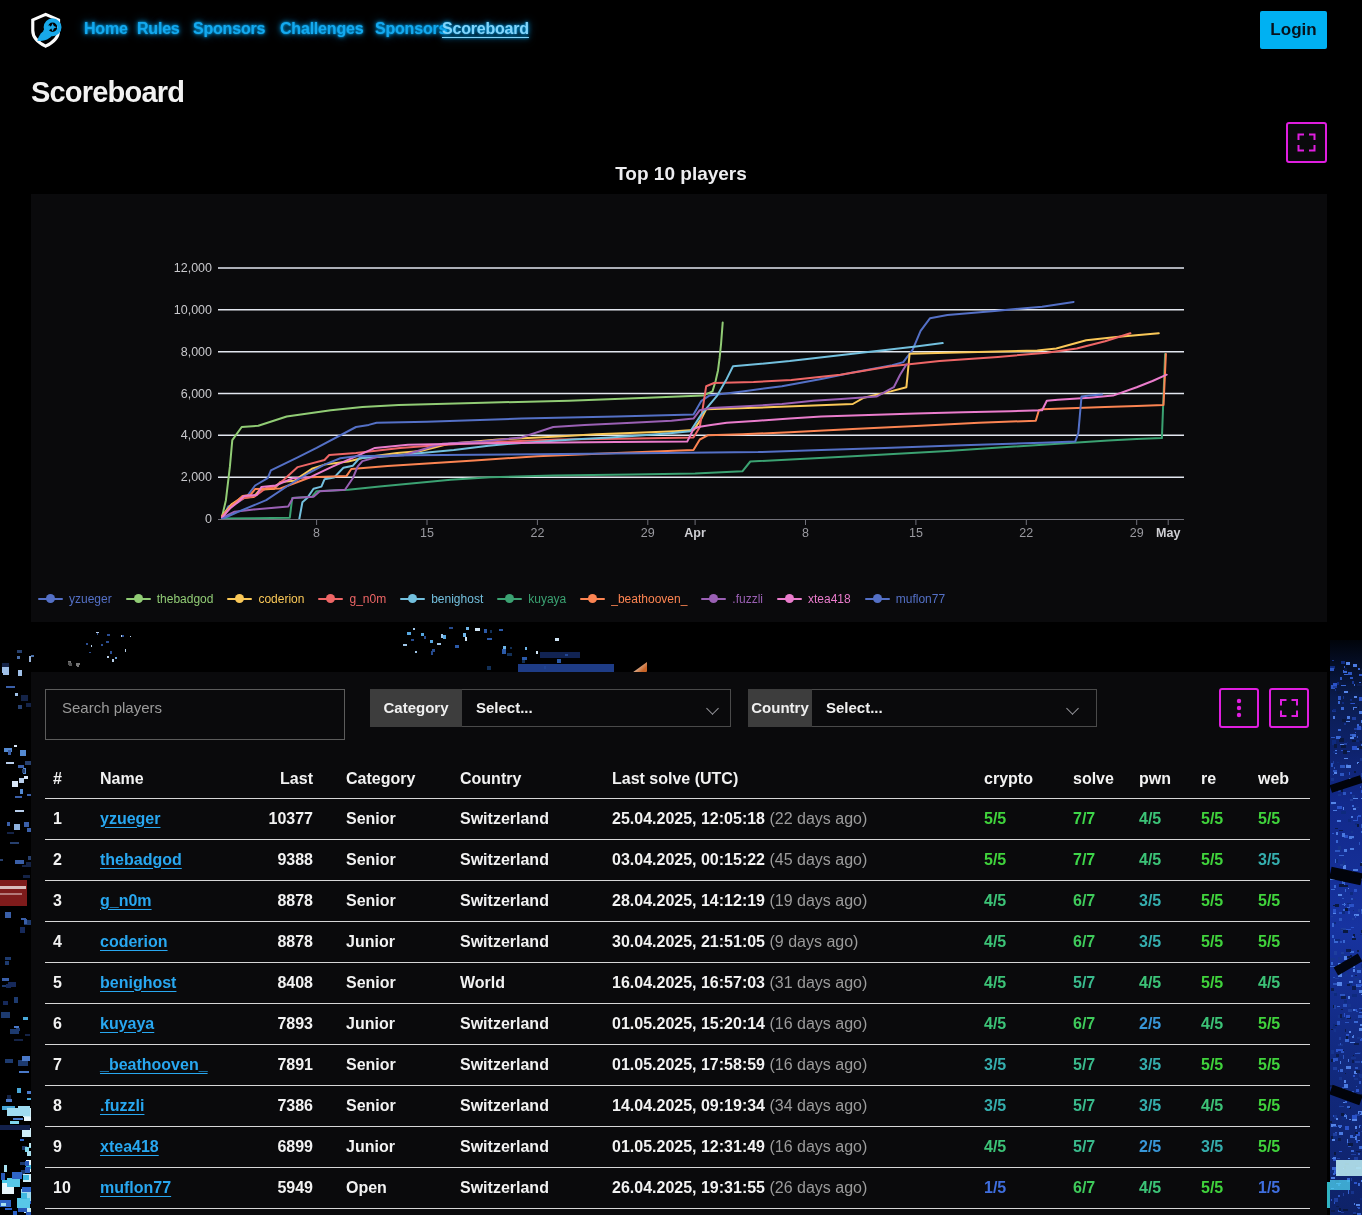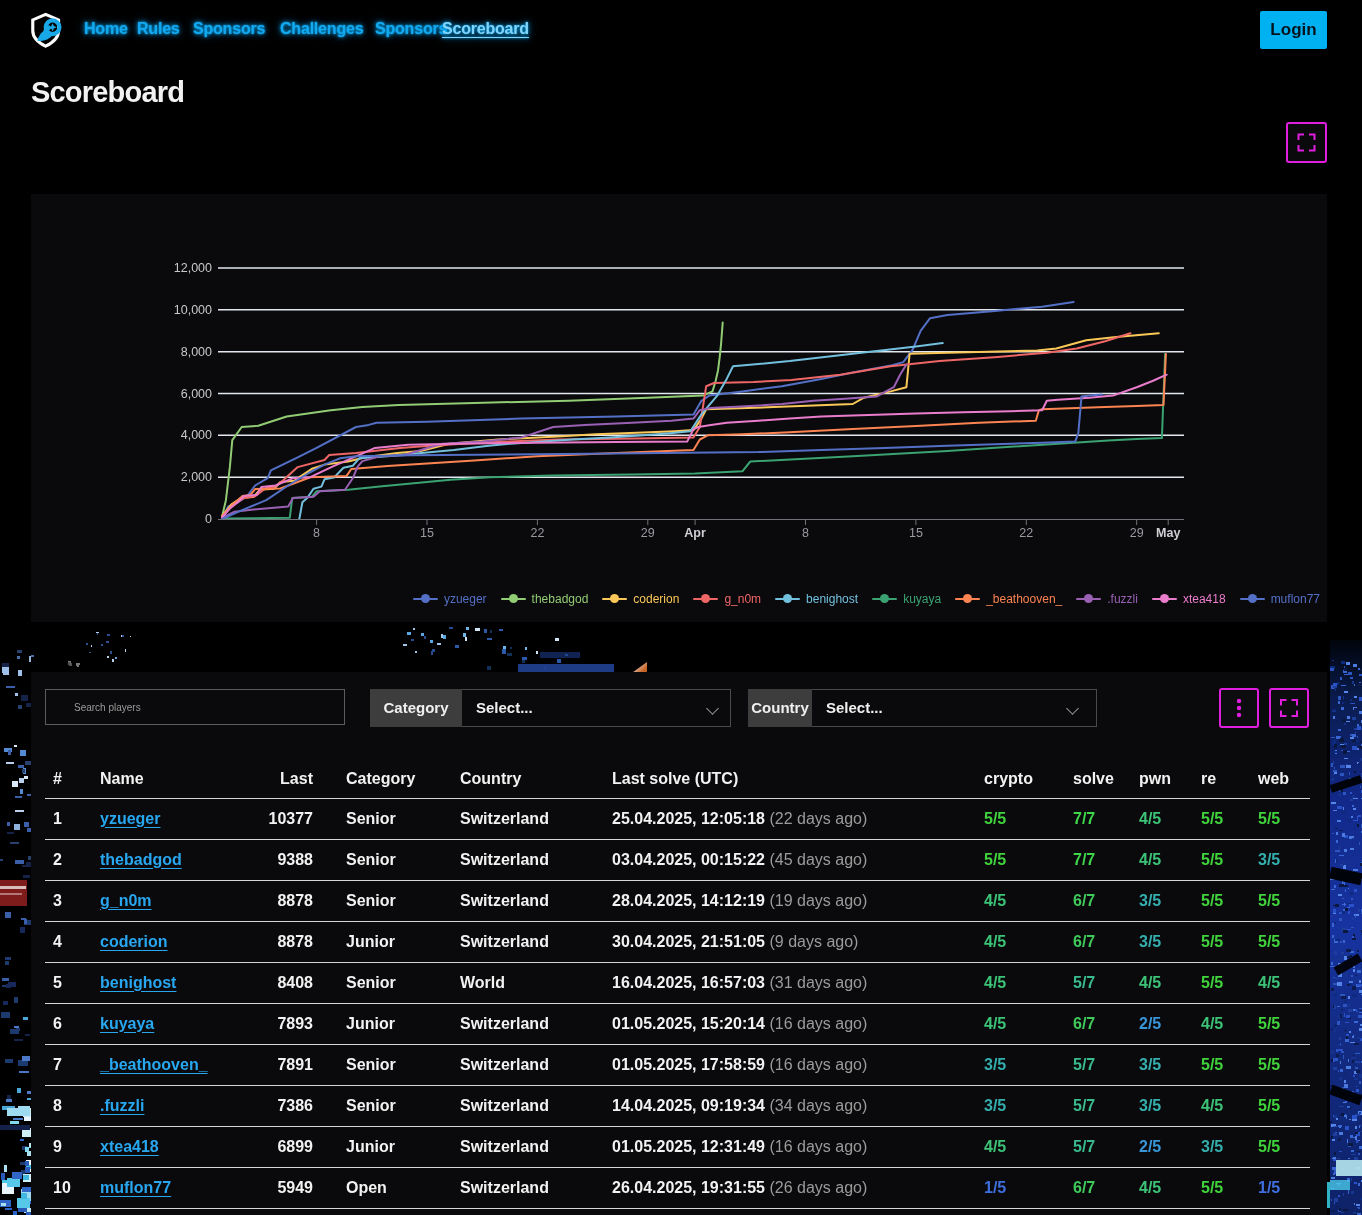--- a/index.html
+++ b/index.html
@@ -9,29 +9,29 @@
 #nav {position:absolute;left:0;top:0;width:100%;height:60px;background:#000}
 #logo {position:absolute;left:30px;top:12px}
 .nl {position:absolute;top:20px;font-size:16px;font-weight:bold;letter-spacing:-0.2px;color:#14a9ef;text-shadow:0 0 5px rgba(0,166,242,.95),0 0 11px rgba(0,166,242,.5),0 0 2px rgba(0,166,242,.9)}
 .nl.act {color:#82d4fa;text-decoration:underline;text-underline-offset:3px}
 #login {position:absolute;left:1260px;top:11px;width:67px;height:38px;background:#00b1f2;border-radius:2px;color:#07131c;font-size:17px;font-weight:bold;text-align:center;line-height:38px}
 h1 {position:absolute;left:31px;top:76px;font-size:29px;letter-spacing:-0.8px;color:#f2f2f2}
 
 #chartbtn {position:absolute;left:1286px;top:122px;width:41px;height:41px;border:2px solid #e01ee0;border-radius:3px;background:#0a0a0c}
 #charttitle {position:absolute;left:0;top:163px;width:100%;text-align:center;font-size:19px;font-weight:bold;color:#ededf0}
 #chartcard {position:absolute;left:31px;top:194px;width:1296px;height:428px;background:#0a0a0c}
-#legend {position:absolute;left:0;top:394px;width:100%;text-align:right}
+#legend {position:absolute;left:0;top:394px;width:100%;text-align:left}
 .li {display:inline-block;margin:0 7px;vertical-align:middle}
 .lmw {display:inline-block;position:relative;width:25px;height:10px;vertical-align:middle}
 .lm {position:absolute;left:0;top:4px;width:25px;height:2.5px;border-radius:1px}
 .ld {position:absolute;left:8px;top:0.5px;width:9px;height:9px;border-radius:50%}
 .lt {font-size:12px;margin-left:6px;vertical-align:middle}
 
 #tablecard {position:absolute;left:31px;top:672px;width:1296px;height:543px;background:#0a0a0c}
-#search {position:absolute;left:14px;top:17px;width:300px;height:36px;border:1px solid #5c5c5c;background:#0a0a0c;color:#9b9b9b;font-size:10px;line-height:36px;padding-left:28px}
+#search {position:absolute;left:14px;top:17px;width:300px;height:51px;border:1px solid #5c5c5c;background:#0a0a0c;color:#9b9b9b;font-size:15px;line-height:36px;padding-left:16px}
 .flabel {position:absolute;top:17px;height:38px;background:#3d3d3d;color:#f0f0f0;font-size:15px;font-weight:bold;text-align:center;line-height:38px}
 .fselect {position:absolute;top:17px;height:38px;border:1px solid #4a4a4a;border-left:0;background:#0a0a0c;color:#f0f0f0;font-size:15px;font-weight:bold;line-height:36px;padding-left:14px}
 .chev {position:absolute;top:32px;width:9px;height:9px;border-right:1.6px solid #9a9aa0;border-bottom:1.6px solid #9a9aa0;transform:rotate(45deg)}
 .ibtn {position:absolute;top:16px;width:40px;height:40px;border:2px solid #e01ee0;border-radius:3px;background:#0d0d0f}
 table {position:absolute;left:14px;top:88px;width:1265px;border-collapse:collapse;table-layout:fixed}
 th,td {font-size:16px;font-weight:bold;color:#f2f2f2;text-align:left;height:41px;padding:0;white-space:nowrap}
 thead th {height:38px}
 tbody tr {border-top:1px solid #d7d7d7}
 td a {color:#28a7f0;text-decoration:underline;text-underline-offset:3px}
 .ago {color:#9b9b9b;font-weight:normal}
@@ -786,20 +786,21 @@
 <span class="nl" style="left:193px">Sponsors</span>
 <span class="nl" style="left:280px">Challenges</span>
 <span class="nl" style="left:375px">Sponsors</span>
 <span class="nl act" style="left:442px">Scoreboard</span>
 <div id="login">Login</div>
 </div>
 <h1>Scoreboard</h1>
 <div id="chartbtn"><svg width="37" height="37" viewBox="0 0 37 37">
         <path d="M16 10.5 H10.5 V16 M21 10.5 H26.5 V16 M16 26.5 H10.5 V21 M21 26.5 H26.5 V21" fill="none" stroke="#e01ee0" stroke-width="2"></path>
       </svg></div>
+<div id="charttitle">Top 10 players</div>
 <div id="chartcard">
 <svg width="1299" height="428" viewBox="31 0 1299 428" style="position:absolute;left:0;top:0">
 <line x1="218" y1="283.2" x2="1184" y2="283.2" stroke="#e3e7f0" stroke-width="1.4"></line>
 <line x1="218" y1="241.3" x2="1184" y2="241.3" stroke="#e3e7f0" stroke-width="1.4"></line>
 <line x1="218" y1="199.5" x2="1184" y2="199.5" stroke="#e3e7f0" stroke-width="1.4"></line>
 <line x1="218" y1="157.7" x2="1184" y2="157.7" stroke="#e3e7f0" stroke-width="1.4"></line>
 <line x1="218" y1="115.8" x2="1184" y2="115.8" stroke="#e3e7f0" stroke-width="1.4"></line>
 <line x1="218" y1="74.0" x2="1184" y2="74.0" stroke="#e3e7f0" stroke-width="1.4"></line>
 <polyline points="222.0,325.0 228.3,312.5 237.8,308.3 247.2,302.0 255.1,291.5 267.7,284.2 270.9,276.3 297.7,263.3 316.6,253.9 356.0,233.0 368.7,230.9 376.6,228.8 427.0,227.7 521.6,224.6 616.3,222.5 693.5,220.4 701.4,206.8 709.3,201.6 742.4,197.4 781.9,192.2 821.3,184.9 852.8,178.6 892.2,171.3 903.3,168.1 912.7,155.6 920.6,136.8 930.1,124.2 947.4,121.1 994.8,116.9 1042.1,112.7 1073.6,107.9" fill="none" stroke="#5470c6" stroke-width="2" stroke-linejoin="round" stroke-linecap="round"></polyline>
 <polyline points="222.0,322.9 225.9,306.2 229.9,272.7 232.3,246.1 241.7,233.0 258.3,231.7 286.7,222.5 330.8,216.2 362.4,212.9 398.6,211.0 474.3,208.9 569.0,206.8 647.8,203.7 703.0,201.6 712.5,197.4 715.6,187.0 718.0,176.5 719.6,163.9 721.1,149.3 722.7,128.6" fill="none" stroke="#91cc75" stroke-width="2" stroke-linejoin="round" stroke-linecap="round"></polyline>

